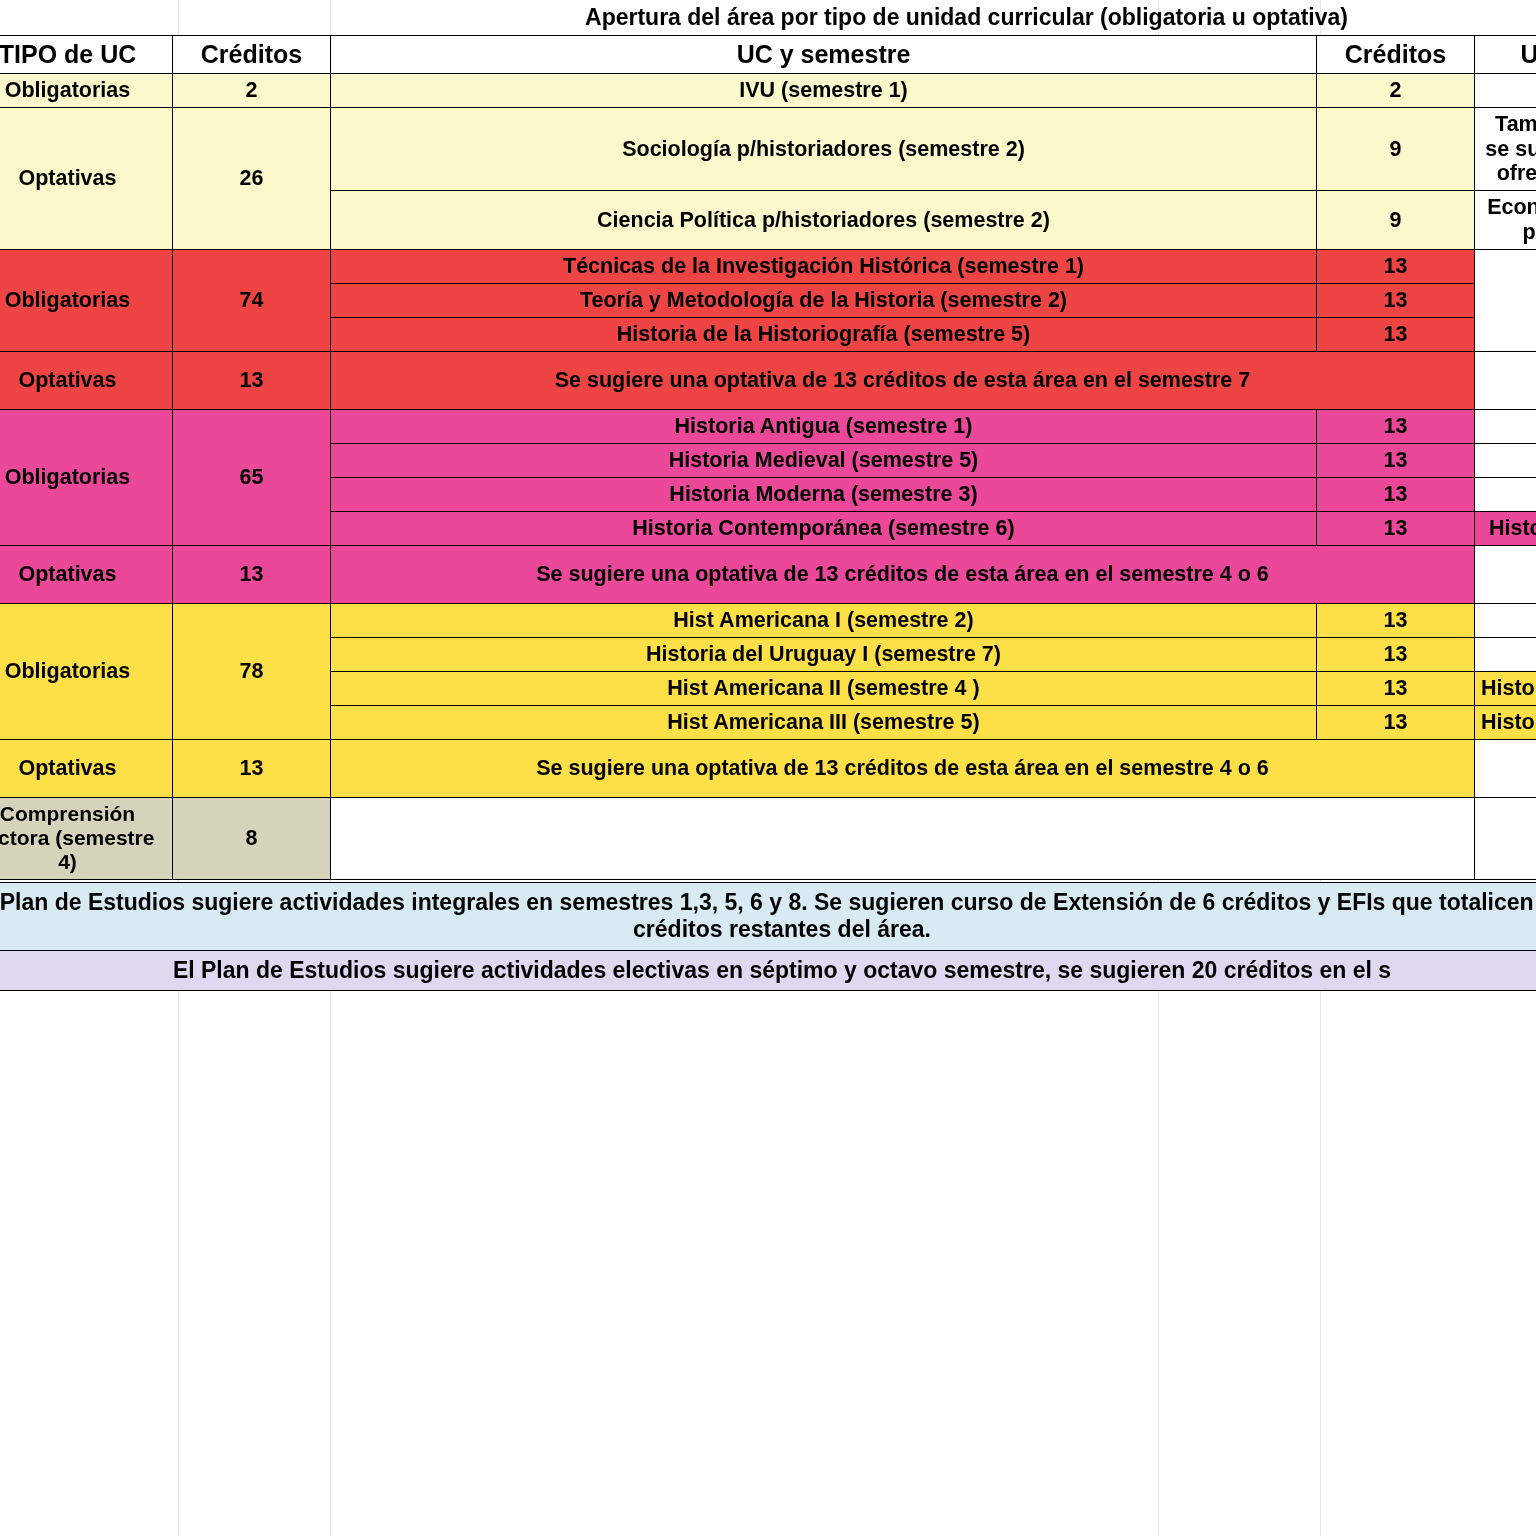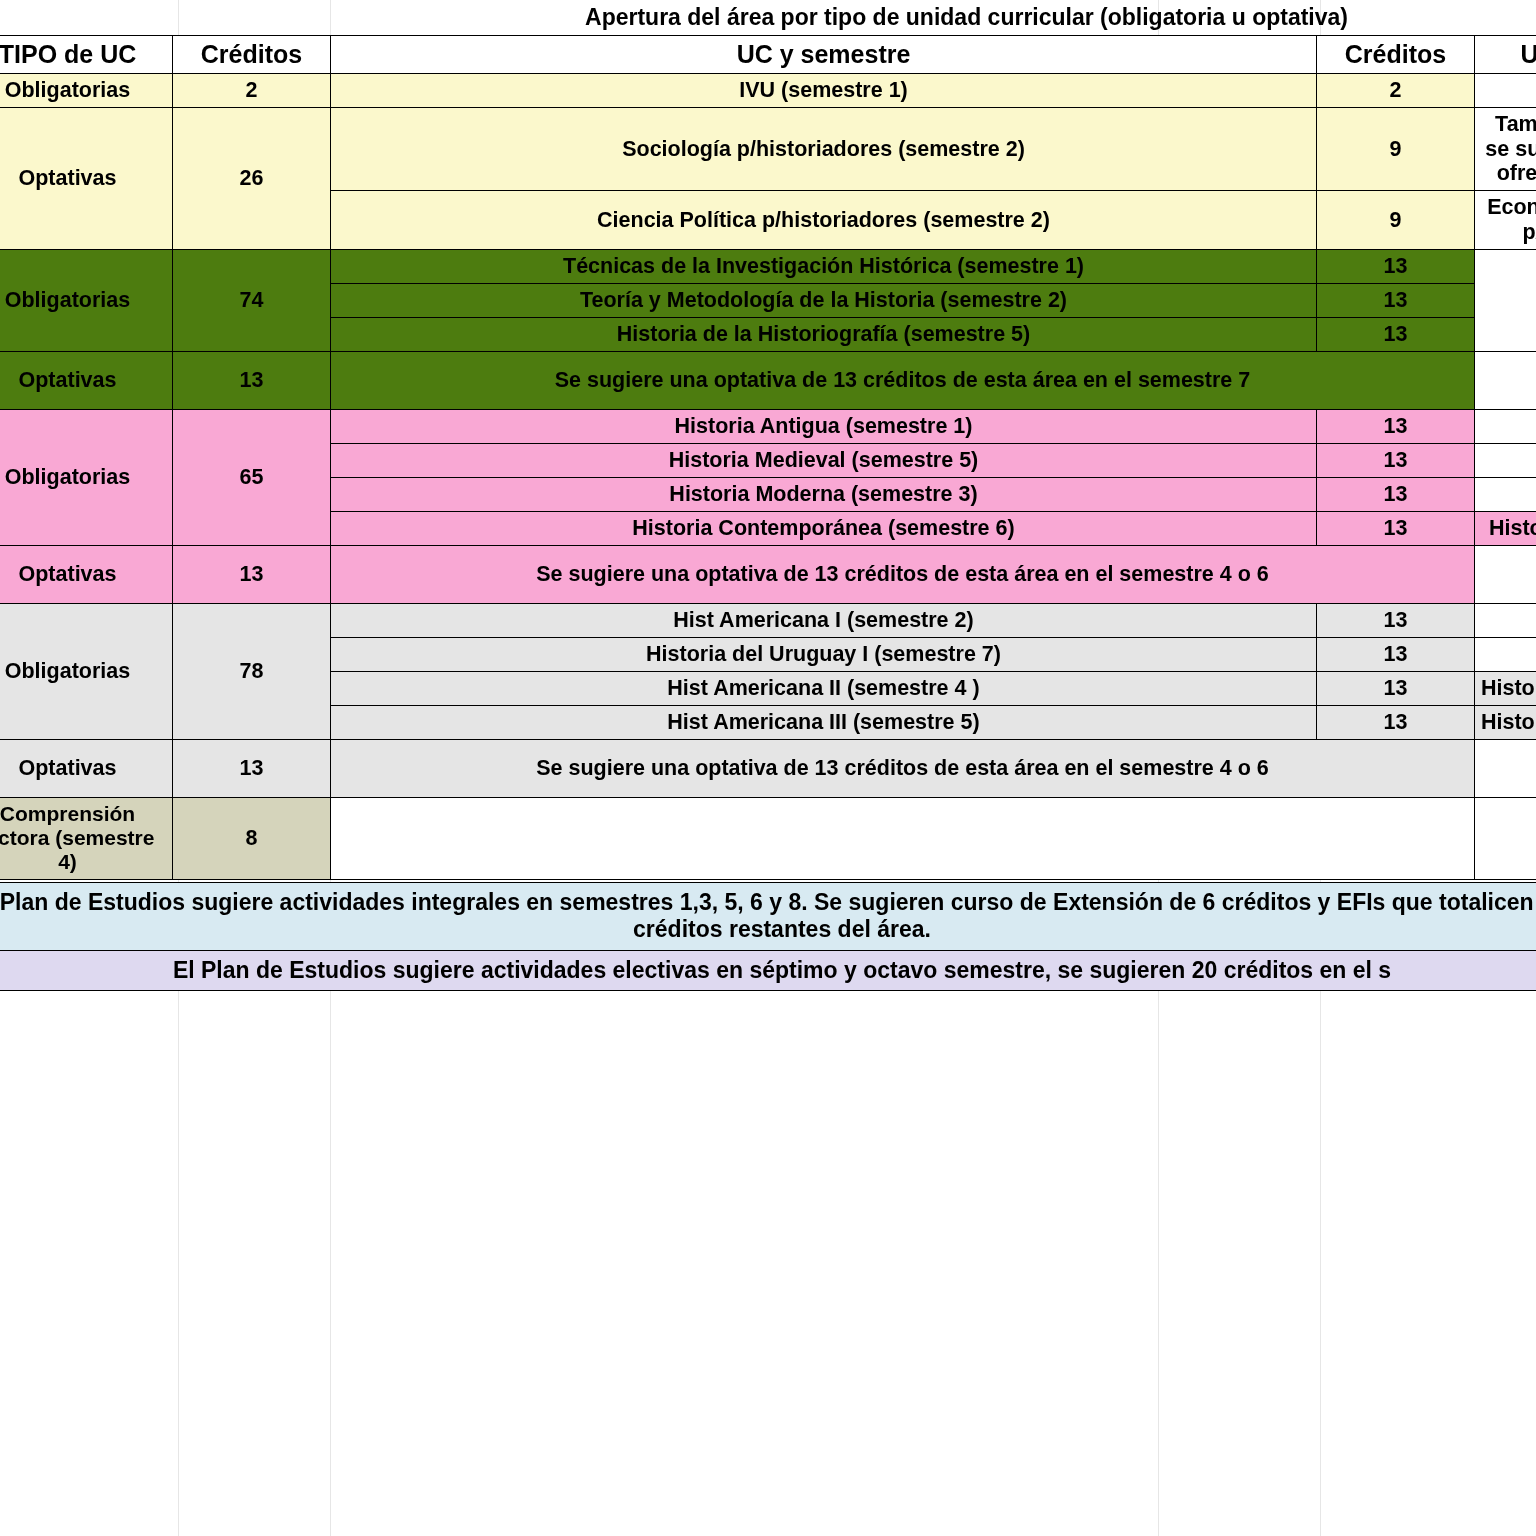--- a/index.html
+++ b/index.html
@@ -75,23 +75,23 @@
 
   .hdr td {
     font-size: 25px;
     font-weight: bold;
     background: #ffffff;
     padding: 10px 6px;
   }
 
   
   .yellow  { background: #fbf8cc; }
-  .pink    { background: #4d7c0f; }
-  .grey    { background: #f9a8d4; }
-  .orange  { background: #e5e5e5; }
+  .pink    { background: #ef4444; }
+  .grey    { background: #ec4899; }
+  .orange  { background: #fde047; }
   .khaki   { background: #d5d4bb; }
   .white   { background: #ffffff; }
 
   .blue-note {
     background: #d8eaf2;
     font-size: 23px;
     font-weight: bold;
     text-align: center;
     padding: 6px 8px;
     line-height: 1.2;

